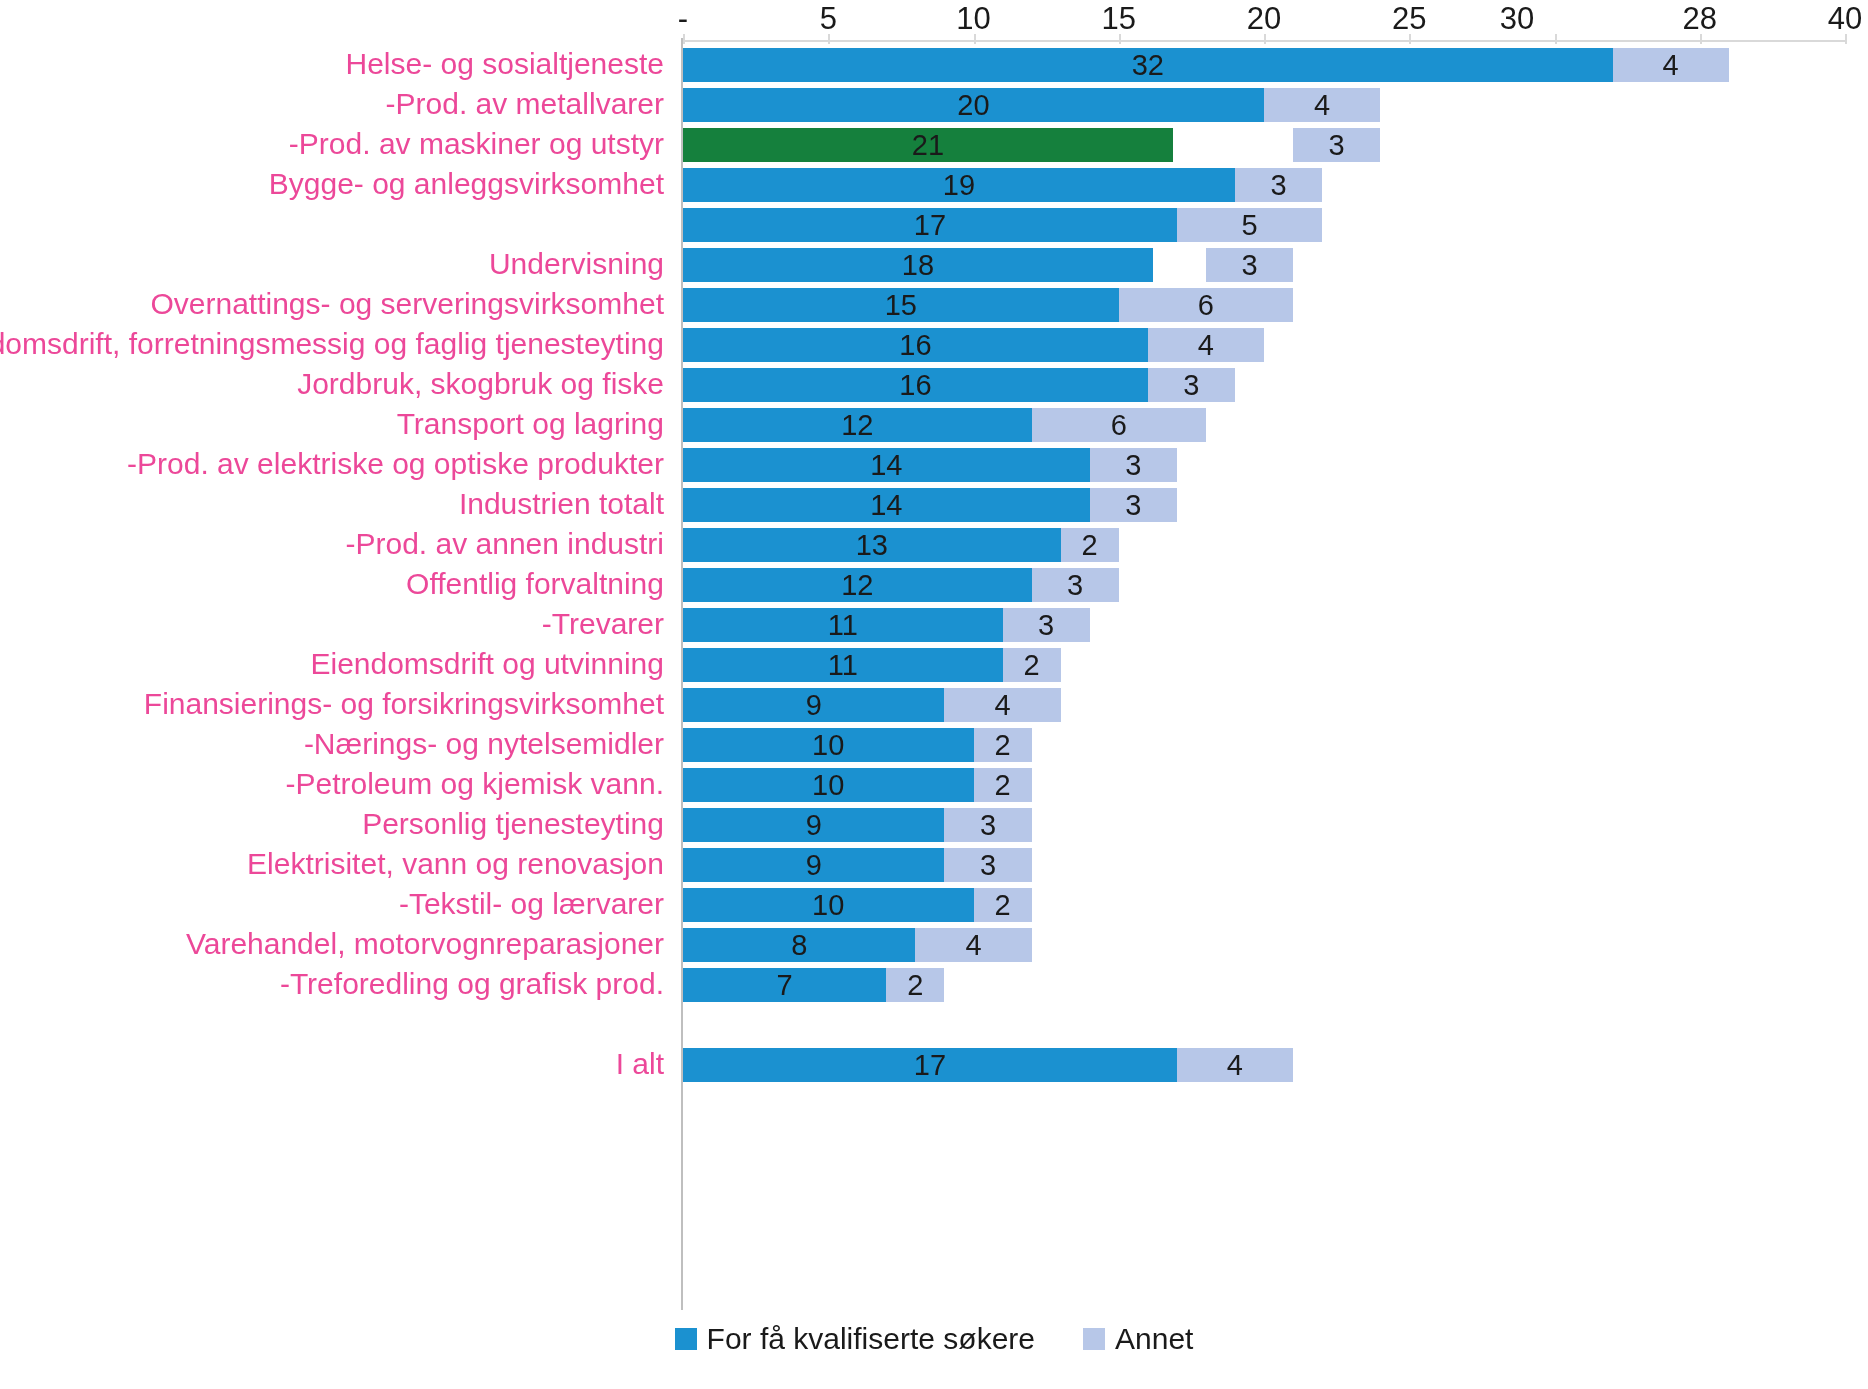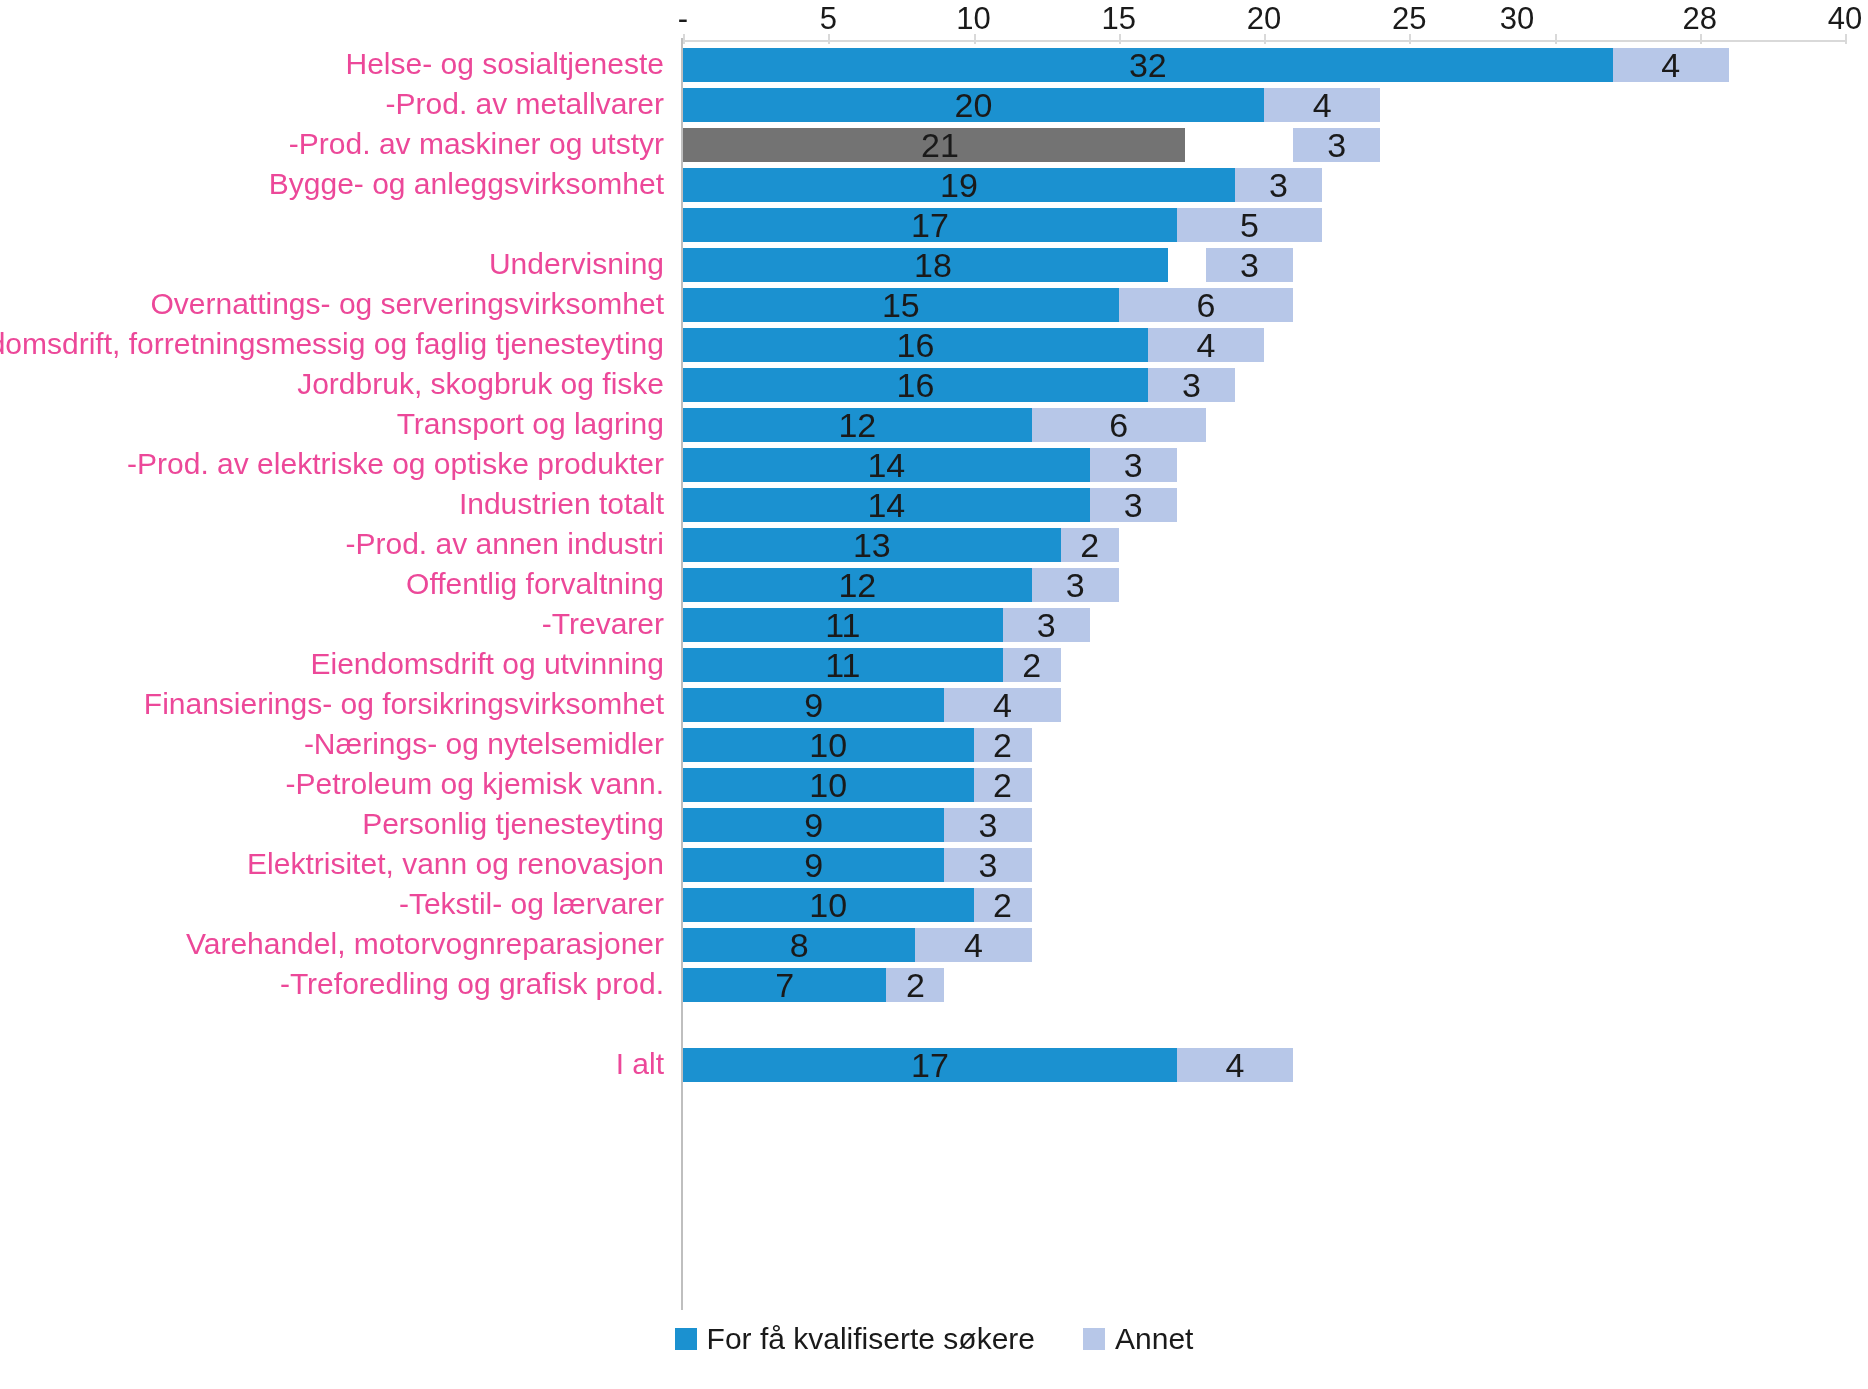--- a/index.html
+++ b/index.html
@@ -100,21 +100,21 @@
   }
   .seg {
     position: absolute;
     top: 0;
     height: 34px;
     display: flex;
     align-items: center;
     justify-content: center;
   }
   .seg-value {
-    font-size: 34px;
+    font-size: 29px;
     line-height: 34px;
     color: #1a1a1a;
     white-space: nowrap;
     pointer-events: none;
   }
 
   .spacer-row { height: 40px; }
 
   .legend {
     position: absolute;
@@ -192,21 +192,21 @@
             <span class="seg-value">20</span>
           </div>
           <div class="seg" style="left: 581px; width: 116.2px; background: rgb(183, 199, 232);">
             <span class="seg-value">4</span>
           </div>
         </div>
       </div>
       <div class="bar-row">
         <div class="row-label">-Prod. av maskiner og utstyr</div>
         <div class="bar-track">
-          <div class="seg" style="left: 0px; width: 490px; background: #737373; padding-left: 12px;">
+          <div class="seg" style="left: 0px; width: 490px; background: #15803d;">
             <span class="seg-value">21</span>
           </div>
           <div class="seg" style="left: 610.05px; width: 87.15px; background: rgb(183, 199, 232);">
             <span class="seg-value">3</span>
           </div>
         </div>
       </div>
       <div class="bar-row">
         <div class="row-label">Bygge- og anleggsvirksomhet</div>
         <div class="bar-track">
@@ -224,21 +224,21 @@
             <span class="seg-value">17</span>
           </div>
           <div class="seg" style="left: 493.85px; width: 145.25px; background: rgb(183, 199, 232);">
             <span class="seg-value">5</span>
           </div>
         </div>
       </div>
       <div class="bar-row">
         <div class="row-label">Undervisning</div>
         <div class="bar-track">
-          <div class="seg" style="left: 0px; width: 470px; background: rgb(27, 145, 208); padding-left: 15px;">
+          <div class="seg" style="left: 0px; width: 470px; background: rgb(27, 145, 208);">
             <span class="seg-value">18</span>
           </div>
           <div class="seg" style="left: 522.9px; width: 87.15px; background: rgb(183, 199, 232);">
             <span class="seg-value">3</span>
           </div>
         </div>
       </div>
       <div class="bar-row">
         <div class="row-label">Overnattings- og serveringsvirksomhet</div>
         <div class="bar-track">

